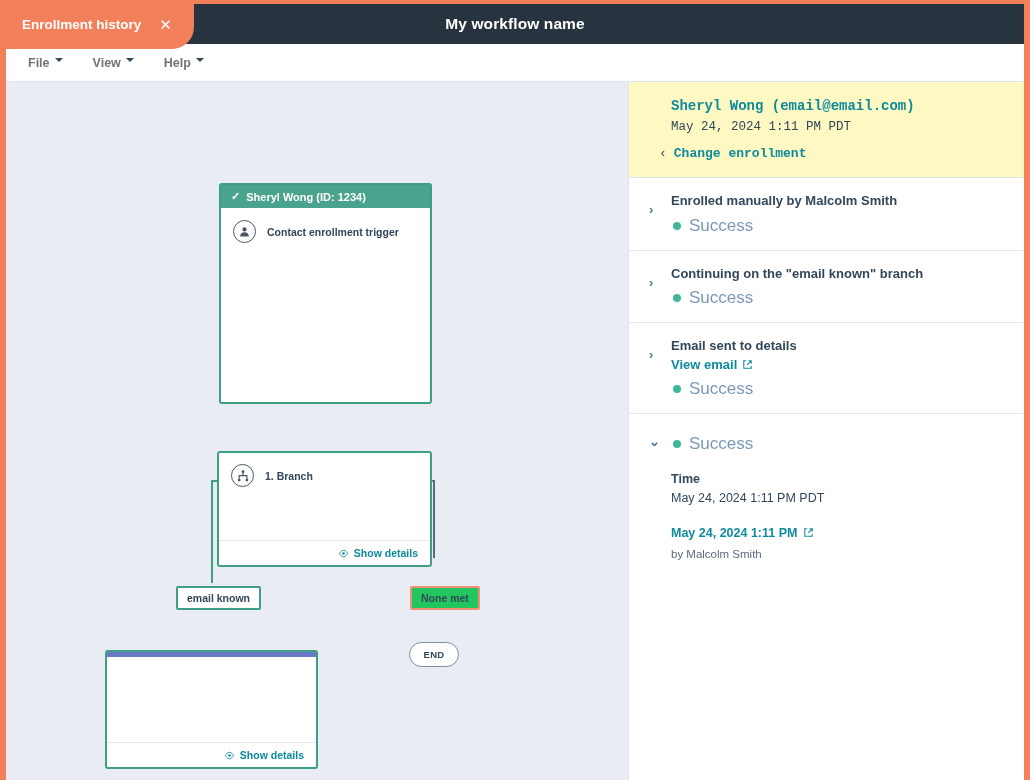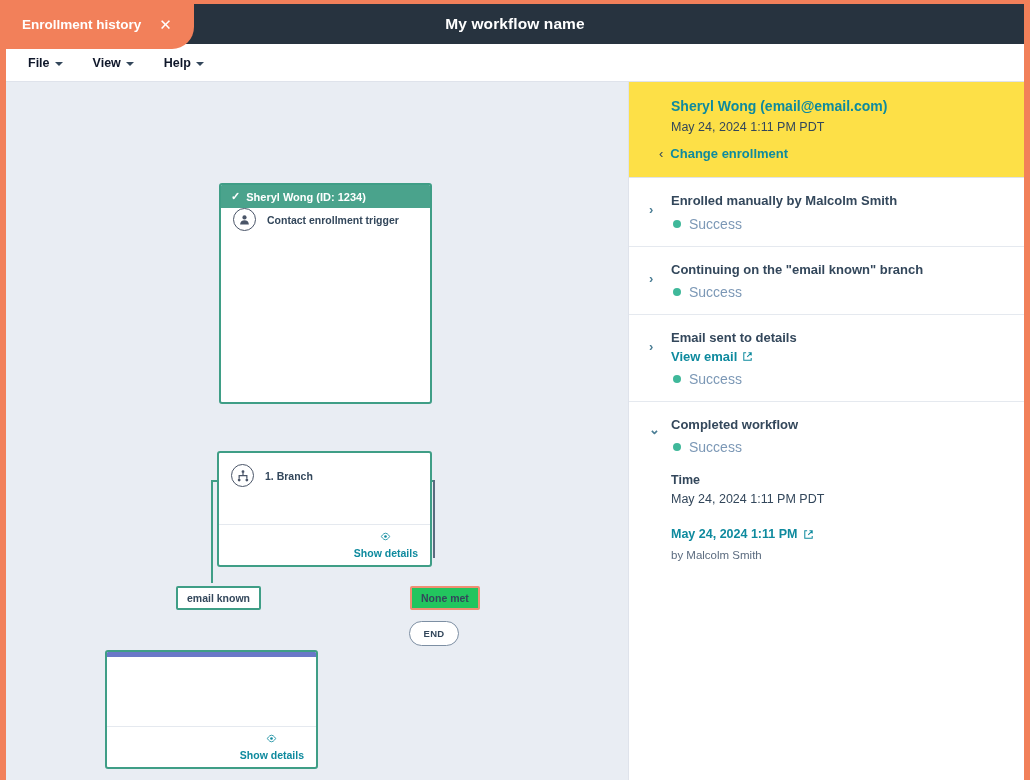--- a/index.html
+++ b/index.html
@@ -57,22 +57,22 @@
     height: 38px;
     background: #ffffff;
     border-bottom: 1px solid #dfe3eb;
     display: flex; align-items: center;
     padding-left: 22px;
     gap: 30px;
     position: relative;
     z-index: 2;
   }
   .menu-item {
-    display: flex; align-items: center; gap: 5px;
-    color: #0f172a; font-size: 12.5px; font-weight: bold;
+    display: flex; align-items: flex-start; gap: 5px;
+    color: #737373; font-size: 12.5px; font-weight: bold;
     cursor: pointer;
   }
   .caret {
     width: 0; height: 0;
     border-left: 4px solid transparent;
     border-right: 4px solid transparent;
     border-top: 4.5px solid #33475b;
     margin-top: 2px;
   }
 
@@ -108,21 +108,21 @@
   }
   .card-header {
     background: #4aa38c;
     color: #ffffff;
     font-size: 11px;
     font-weight: bold;
     padding: 5px 10px;
     display: flex; align-items: center; gap: 6px;
   }
   .check { font-size: 11px; }
-  .card-body { padding: 0 14px 10px 12px; }
+  .card-body { padding: 12px 14px 10px 12px; }
   .row-icon {
     display: flex; align-items: center; gap: 11px;
   }
   .circle-icon {
     width: 23px; height: 23px; border-radius: 50%;
     border: 1.6px solid #4a5568;
     display: flex; align-items: center; justify-content: center;
     flex: 0 0 auto;
   }
   .circle-icon.purple { border-color: #6a78c8; }
@@ -137,21 +137,20 @@
   .node-desc .teal { color: #0e8a9e; font-weight: bold; }
   .card-footer {
     border-top: 1px solid #e5e9ef;
     padding: 6px 12px;
     display: flex; justify-content: flex-end;
   }
   .show-details {
     color: #0e8a9e; font-size: 10.5px; font-weight: bold;
     display: flex; align-items: center; gap: 5px;
     cursor: pointer;
-    flex-direction: column;
   }
 
   
   .branch-label {
     position: absolute;
     background: #ffffff;
     border: 2px solid #3f9e86;
     color: #33475b;
     font-size: 10.5px; font-weight: bold;
     padding: 4px 9px;
@@ -177,23 +176,24 @@
   .end-pill.grey { border-color: #7d8fa3; }
 
   
   .panel {
     width: 396px;
     background: #ffffff;
     border-left: 1px solid #dfe3eb;
     overflow: hidden;
   }
   .panel-header {
-    background: #fde047;
+    background: #fef9c3;
     border-bottom: 1px solid #dfe3eb;
     padding: 16px 24px 16px 42px;
+    font-family: Liberation Mono, monospace;
   }
   .contact-name {
     color: #0e8a9e; font-size: 14px; font-weight: bold;
     margin-bottom: 6px;
   }
   .contact-date {
     color: #33475b; font-size: 12.5px;
     margin-bottom: 12px;
   }
   .change-enrollment {
@@ -234,21 +234,21 @@
     cursor: pointer;
   }
   .status {
     display: flex; align-items: center; gap: 8px;
     margin-top: 6px; padding-left: 2px;
   }
   .dot {
     width: 8px; height: 8px; border-radius: 50%;
     background: #3fb89a;
   }
-  .status-text { color: #7c98b6; font-size: 14px; }
+  .status-text { color: #7c98b6; font-size: 17px; }
 
   .detail-block { margin-top: 18px; }
   .detail-label {
     color: #33475b; font-size: 12.5px; font-weight: bold;
     margin-bottom: 5px;
   }
   .detail-value { color: #33475b; font-size: 12.5px; }
   .detail-value.link {
     color: #0e8a9e; font-weight: bold;
     display: inline-flex; align-items: center; gap: 6px;
@@ -351,21 +351,21 @@
           <span class="show-details">
             <svg class="ext-ico" width="12" height="12" viewBox="0 0 16 16">
               <path d="M8 3.2C4.6 3.2 2 8 2 8s2.6 4.8 6 4.8S14 8 14 8 11.4 3.2 8 3.2z" fill="none" stroke="#0e8a9e" stroke-width="1.2"></path>
               <circle cx="8" cy="8" r="1.9" fill="#0e8a9e"></circle>
             </svg>
             <span>Show details</span>
           </span>
         </div>
       </div>
 
-      <div class="end-pill grey" style="left:403px; top:539px;">END</div>
+      <div class="end-pill grey" style="left:403px; top:560px;">END</div>
     </div>
 
     <div class="panel">
 
       <div class="panel-header">
         <div class="contact-name">Sheryl Wong (email@email.com)</div>
         <div class="contact-date">May 24, 2024 1:11 PM PDT</div>
         <div class="change-enrollment">
           <span class="chev-left">‹</span>
           <span>Change enrollment</span>
@@ -408,21 +408,20 @@
           <div class="status">
             <span class="dot"></span>
             <span class="status-text">Success</span>
           </div>
         </div>
       </div>
 
       <div class="event last">
         <div class="event-chevron down">⌄</div>
         <div class="event-main">
-          <div class="event-title">Completed workflow</div>
           <div class="status">
             <span class="dot"></span>
             <span class="status-text">Success</span>
           </div>
 
           <div class="detail-block">
             <div class="detail-label">Time</div>
             <div class="detail-value">May 24, 2024 1:11 PM PDT</div>
           </div>
 

